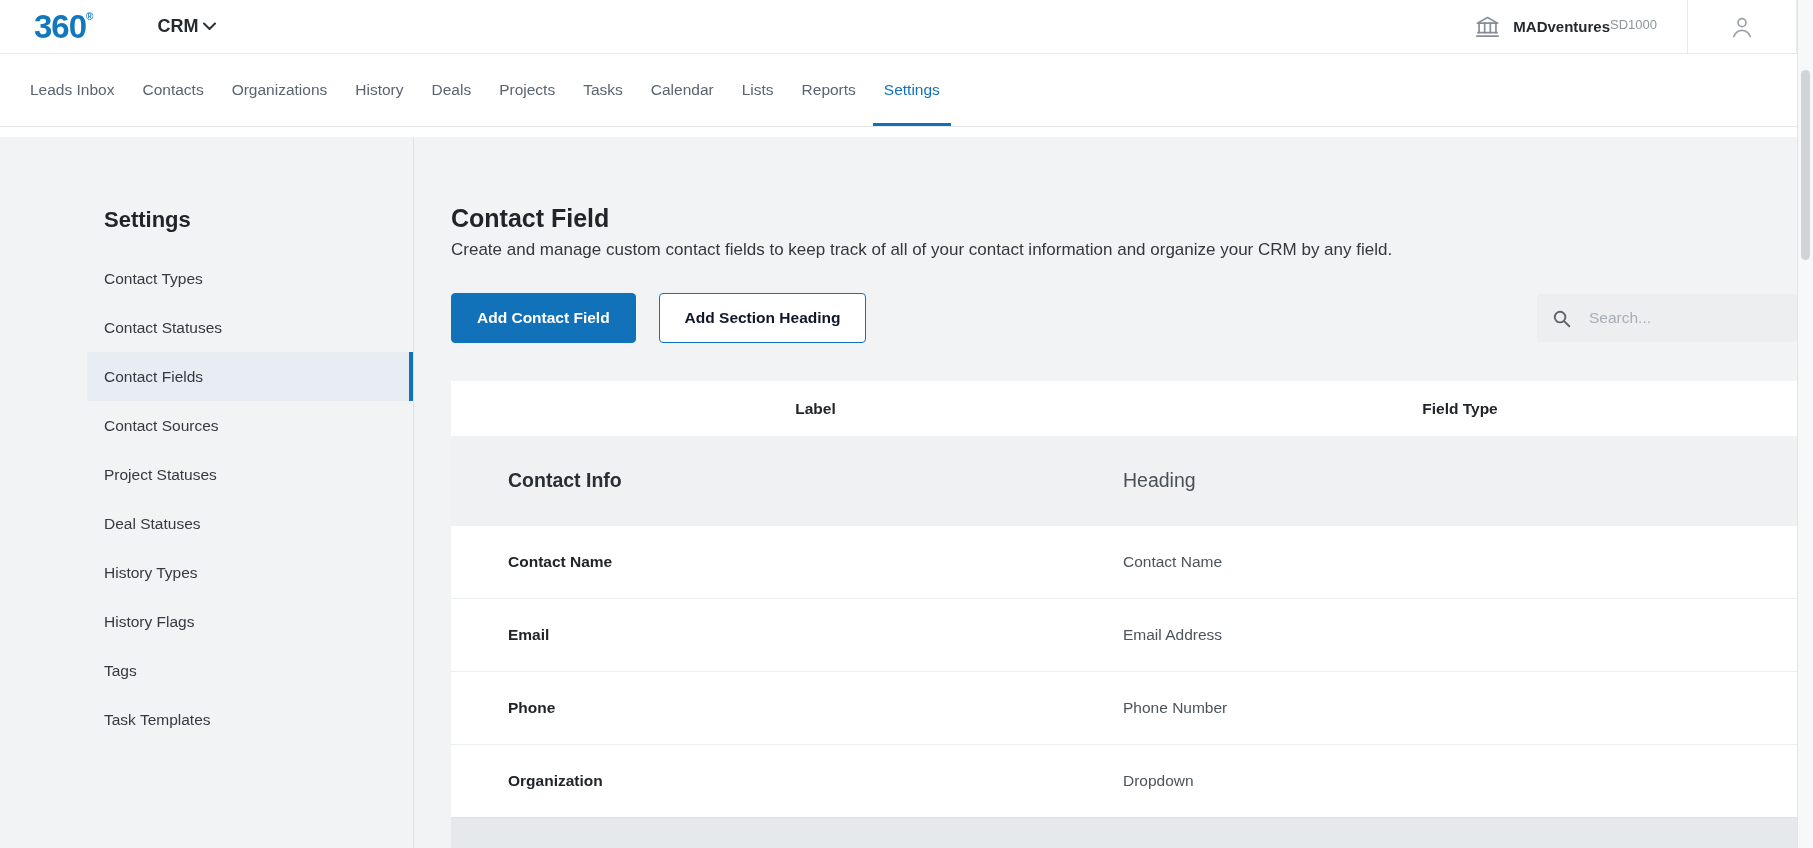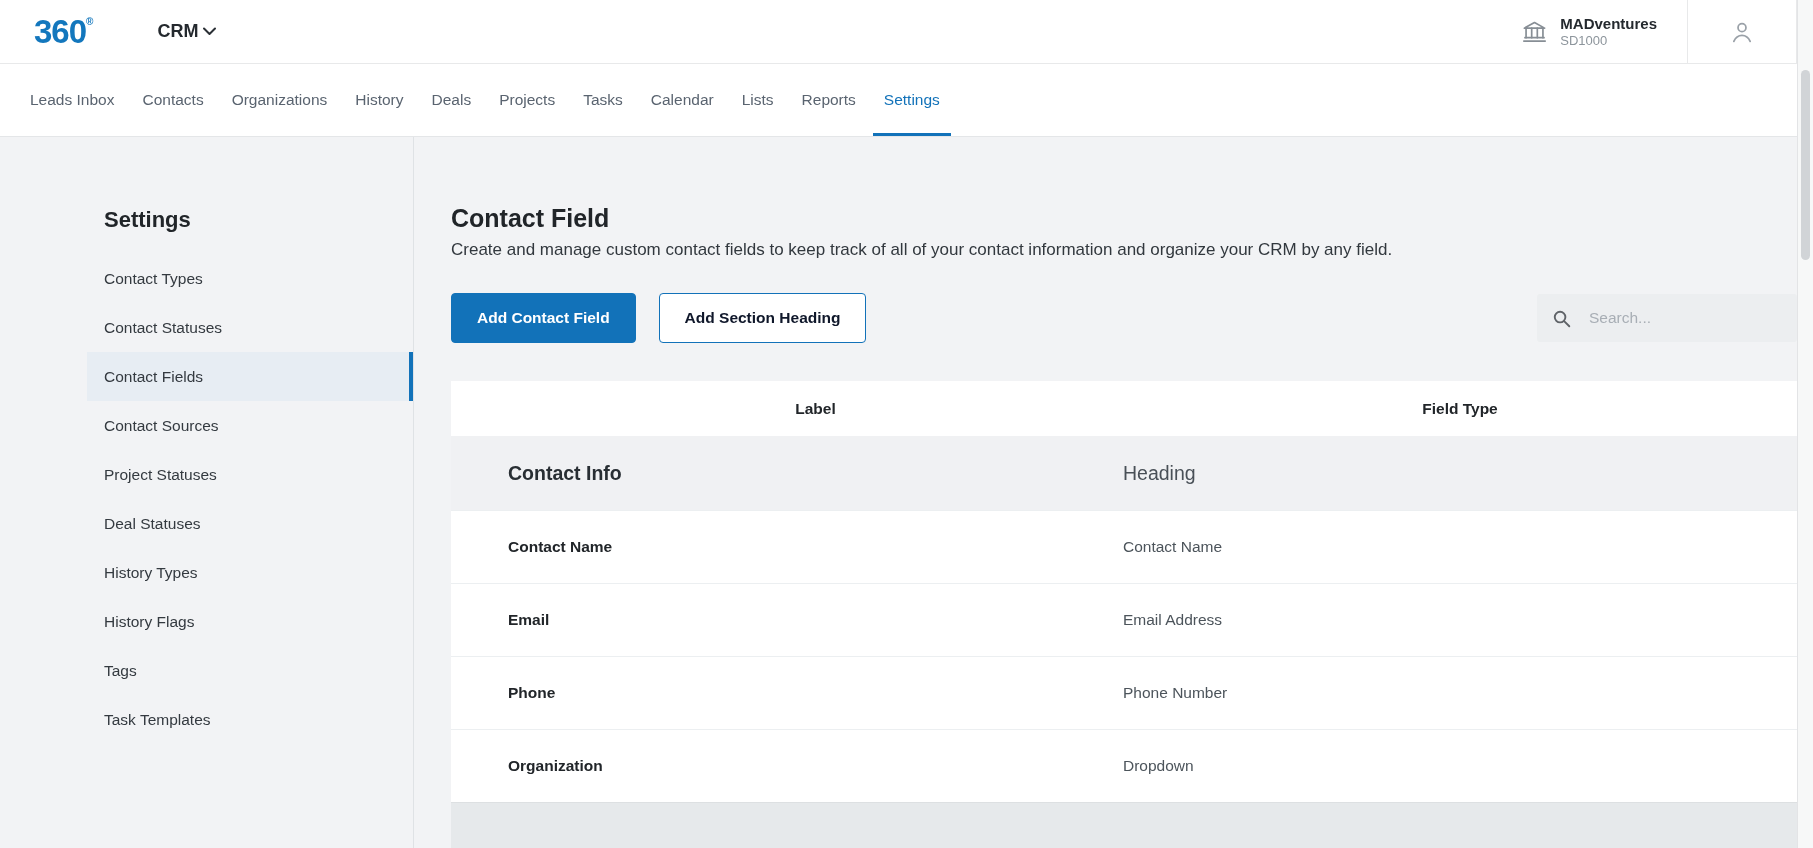--- a/index.html
+++ b/index.html
@@ -7,21 +7,21 @@
   body {
     font-family: "Liberation Sans", sans-serif;
     background: #ffffff;
     position: relative;
     overflow: hidden;
     color: #212529;
   }
 
   
   .topbar {
-    height: 64px;
+    height: 54px;
     display: flex;
     align-items: center;
     padding-left: 34px;
     border-bottom: 1px solid #e8e9ea;
     background: #fff;
     position: relative;
     z-index: 5;
   }
   .logo {
     display: flex;
@@ -39,21 +39,21 @@
     align-items: center;
     gap: 5px;
     margin-left: 64px;
     font-size: 18px;
     font-weight: 700;
     color: #24292e;
     cursor: pointer;
   }
   .topbar-right { margin-left: auto; display: flex; align-items: center; height: 100%; }
   .account { display: flex; align-items: center; gap: 12px; padding-right: 30px; }
-  .acct-text { display: flex; flex-direction: column; justify-content: center; }
+  .acct-text { display: flex; flex-direction: row; justify-content: center; }
   .acct-name { font-size: 15px; font-weight: 700; color: #24292e; line-height: 1.3; }
   .acct-id { font-size: 13px; color: #8d959c; line-height: 1.2; }
   .avatar-box {
     width: 110px;
     height: 100%;
     display: flex;
     align-items: center;
     justify-content: center;
     border-left: 1px solid #e8e9ea;
     border-right: 1px solid #e8e9ea;
@@ -149,21 +149,21 @@
     font-family: inherit;
     color: #333;
   }
   .searchbox input::placeholder { color: #a8aeb5; }
 
   
   .table { margin-top: 38px; background: #fff; }
   .trow { display: grid; grid-template-columns: 615px 1fr; align-items: center; padding-left: 57px; }
   .trow.head { height: 55px; }
   .trow.head .cell { font-size: 15.5px; font-weight: 700; color: #212529; text-align: center; }
-  .trow.section { height: 74px; background: #f0f1f3; }
+  .trow.section { height: 89px; background: #f0f1f3; }
   .trow.section .label { font-size: 19.5px; font-weight: 600; color: #282e33; }
   .trow.section .value { font-size: 19.5px; color: #495057; }
   .trow.data { height: 73px; border-top: 1px solid #eceff1; cursor: pointer; }
   .trow.data .label { font-size: 15.5px; font-weight: 700; color: #212529; }
   .trow.data .value { font-size: 15.5px; color: #4c545b; }
   .trow.partial { height: 74px; background: #e6e9eb; border-top: 1px solid #dde0e2; }
 
   
   .scrollbar {
     position: absolute;

